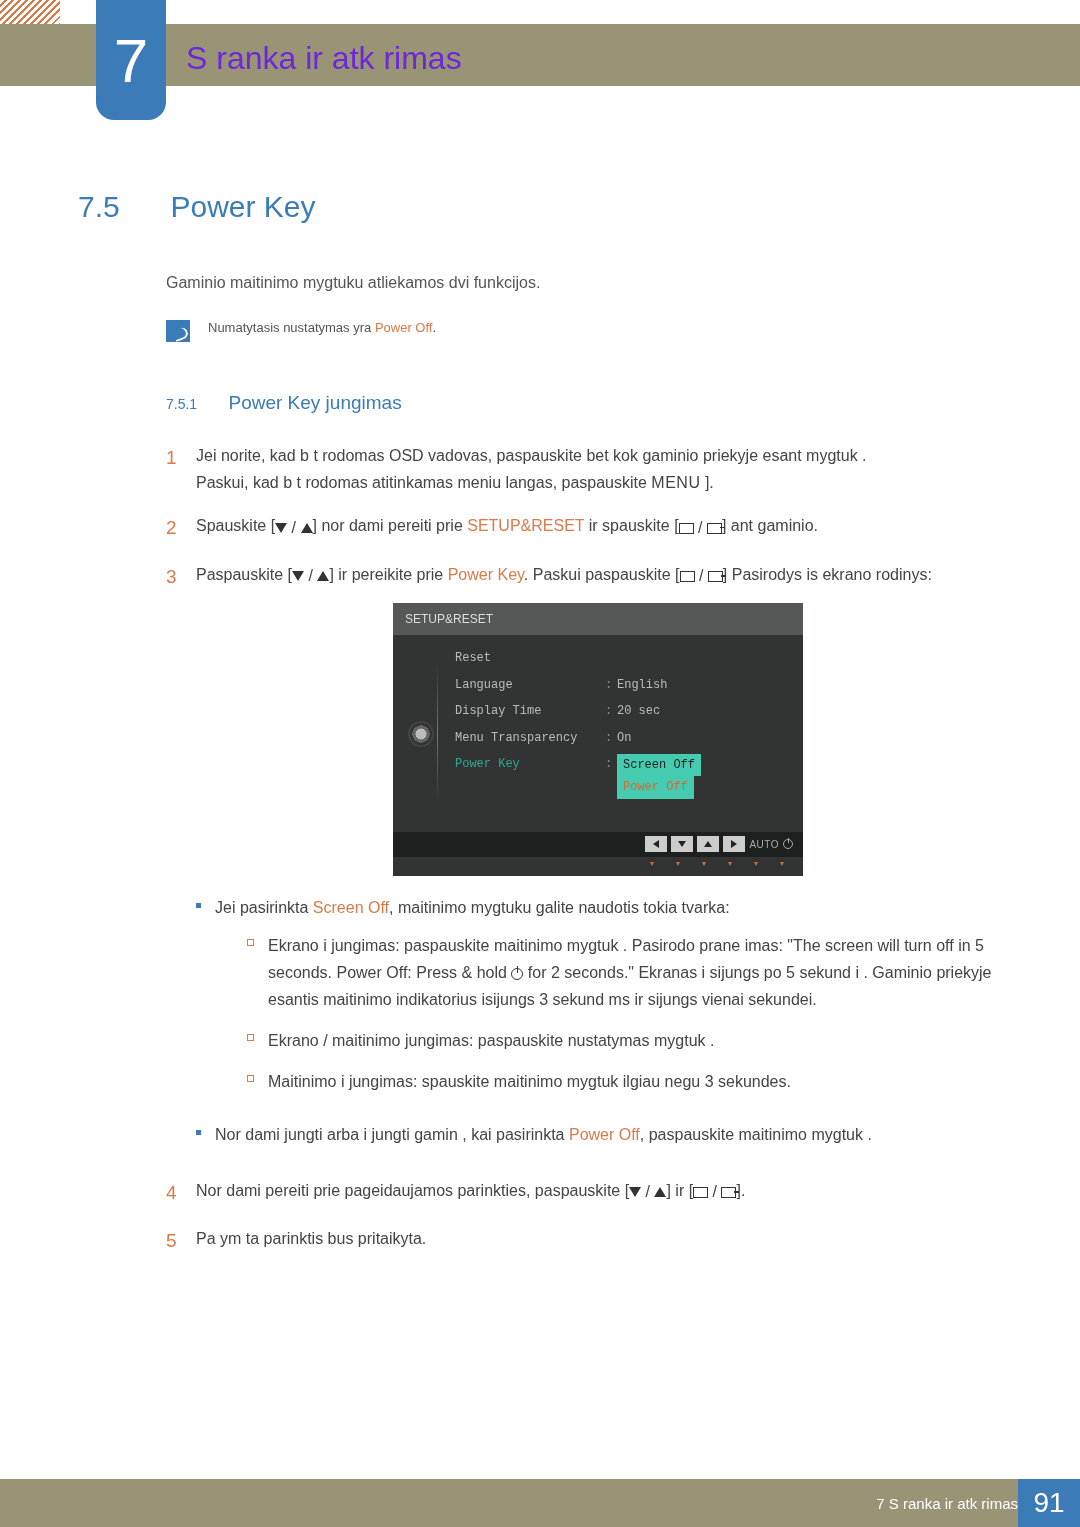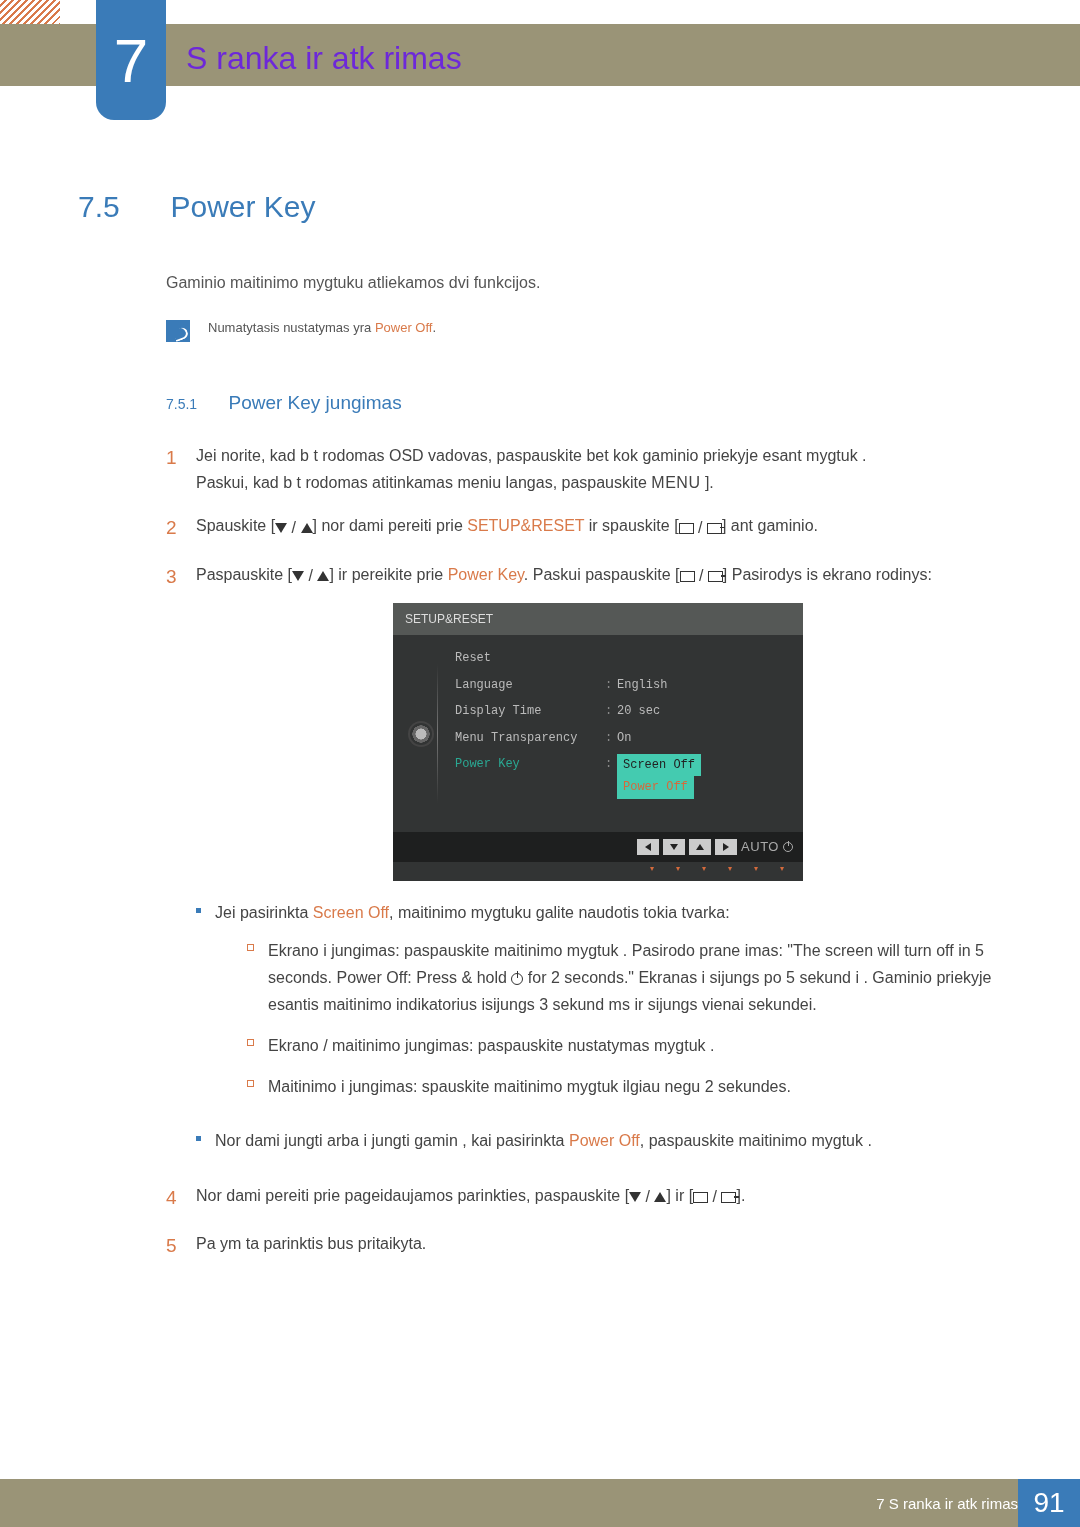--- a/index.html
+++ b/index.html
@@ -228,21 +228,21 @@
     border-left:6px solid #222;
   }
   .fbtn .mini-tri-d {
     width:0;height:0;border-left:4px solid transparent;border-right:4px solid transparent;
     border-top:6px solid #222;
   }
   .fbtn .mini-tri-u {
     width:0;height:0;border-left:4px solid transparent;border-right:4px solid transparent;
     border-bottom:6px solid #222;
   }
-  .ftxt { font-size:13px;color:#aaa; letter-spacing:0.5px;}
+  .ftxt { font-size:10px;color:#aaa; letter-spacing:0.5px;}
   .fpow {
     width:10px;height:10px;border:1.3px solid #aaa;border-radius:50%;
     position:relative;
   }
   .fpow::after{content:"";position:absolute;left:4px;top:-2px;width:1.3px;height:5px;background:#aaa;}
   .caret-row {
     display:flex; justify-content:flex-end; gap:4px; padding:0 10px 2px 0;
   }
   .caret-row span {
     width:22px; text-align:center; color:#d46a3c; font-size:8px;
@@ -410,21 +410,21 @@
                     <div>
                       <span>Ekrano i jungimas: paspauskite maitinimo mygtuk . Pasirodo prane imas: "The screen will turn off in 5 seconds. Power Off: Press &amp; hold </span><span class="pwr-inline"></span><span> for 2 seconds." Ekranas i sijungs po 5 sekund i . Gaminio priekyje esantis maitinimo indikatorius isijungs 3 sekund ms ir  sijungs vienai sekundei.</span>
                     </div>
                   </li>
                   <li>
                     <span class="sq"></span>
                     <div>Ekrano / maitinimo  jungimas: paspauskite nustatymas mygtuk .</div>
                   </li>
                   <li>
                     <span class="sq"></span>
-                    <div>Maitinimo i jungimas: spauskite maitinimo mygtuk  ilgiau negu 2 sekundes.</div>
+                    <div>Maitinimo i jungimas: spauskite maitinimo mygtuk  ilgiau negu 3 sekundes.</div>
                   </li>
                 </ul>
               </div>
             </li>
             <li>
               <span class="dot"></span>
               <div>
                 <span>Nor dami  jungti arba i jungti gamin , kai pasirinkta </span><span class="hl">Power Off</span><span>, paspauskite maitinimo mygtuk .</span>
               </div>
             </li>

